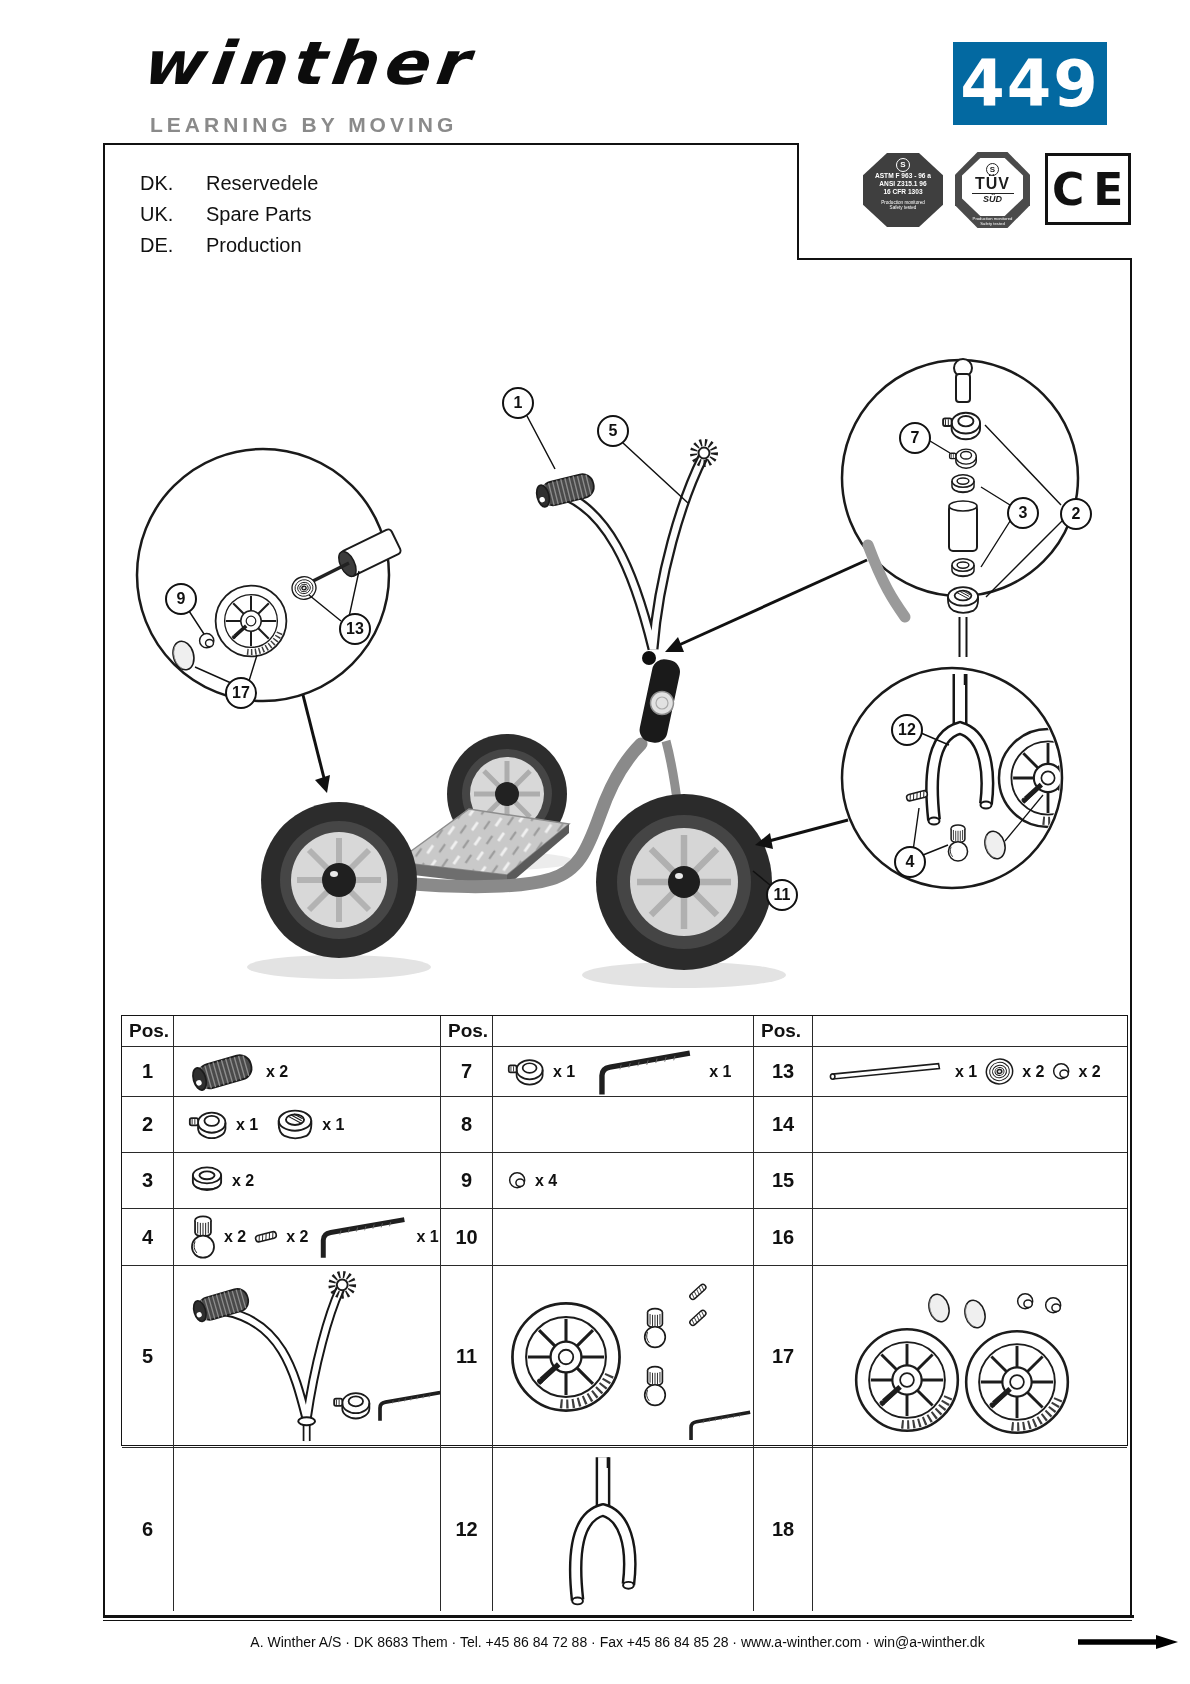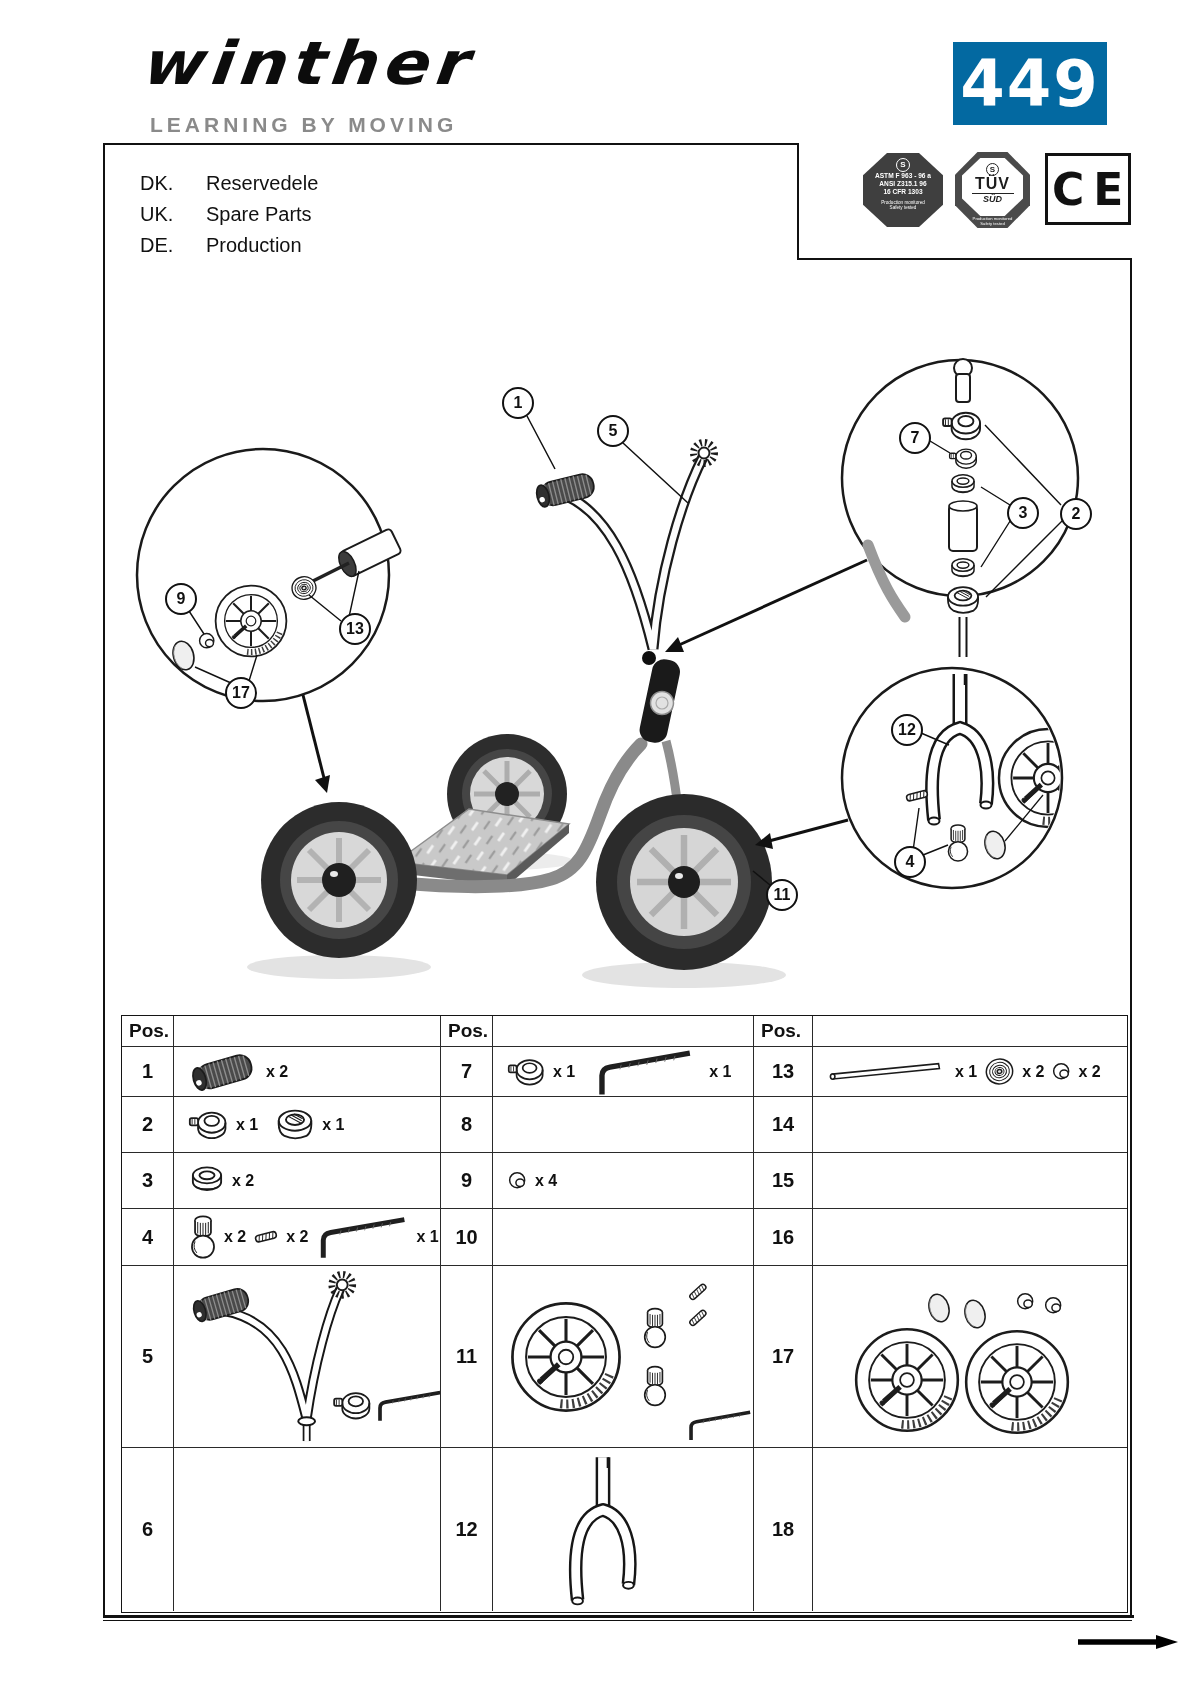--- a/index.html
+++ b/index.html
@@ -45,21 +45,21 @@
         font-size:4.2px;line-height:4.8px;}
   .ce{position:absolute;left:1045px;top:153px;width:86px;height:72px;background:#fff;
       border:3px solid #111;box-sizing:border-box;display:flex;align-items:center;}
   .ce span{font-size:44px;font-weight:bold;letter-spacing:9px;font-family:"DejaVu Sans",sans-serif;padding-left:4px;}
   
   .diagram{position:absolute;left:103px;top:275px;width:1029px;height:740px;}
   .callout{position:absolute;width:32px;height:32px;border:2px solid #111;border-radius:50%;
            background:#fff;box-sizing:border-box;text-align:center;font-size:16px;font-weight:bold;
            line-height:27px;z-index:6;}
   
-  .ptable{position:absolute;left:121px;top:1015px;width:1007px;height:598px;
+  .ptable{position:absolute;left:121px;top:1015px;width:1007px;height:431px;
           border:1.6px solid #141414;box-sizing:border-box;display:grid;
           grid-template-columns:52px 267px 52px 261px 59px 314px;
           grid-template-rows:31px 50px 56px 56px 57px 182px 163px;}
   .t-cell{border-right:1.2px solid #2a2a2a;border-bottom:1.2px solid #2a2a2a;
           box-sizing:border-box;position:relative;overflow:hidden;}
   .t-cell.lastcol{border-right:none;}
   .t-cell.lastrow{border-bottom:none;}
   .t-pos{display:flex;align-items:center;justify-content:center;font-size:20px;font-weight:bold;}
   .t-poshead{display:flex;align-items:center;padding-left:7px;font-size:19px;font-weight:bold;}
   .t-parts{display:flex;align-items:center;padding-left:14px;gap:6px;}
@@ -602,20 +602,21 @@
           <use href="#sym-fork"></use>
         </svg>
     </div>
     <div class="t-cell t-pos lastrow">
         <span>18</span>
       </div>
     <div class="t-cell lastcol lastrow"></div>
   </div>
 
   <div class="footer-line2"></div>
+  <div class="footer-text">A. Winther A/S · DK 8683 Them · Tel. +45 86 84 72 88 · Fax +45 86 84 85 28 · www.a-winther.com · win@a-winther.dk</div>
   <div class="footer-arrow">
     <svg width="100" height="16" viewBox="0 0 100 16">
       <line x1="0" y1="8" x2="78" y2="8" stroke="#000" stroke-width="5.5"></line>
       <polygon points="78,1 100,8 78,15" fill="#000"></polygon>
     </svg>
   </div>
 
 </div>
 
 </body></html>

